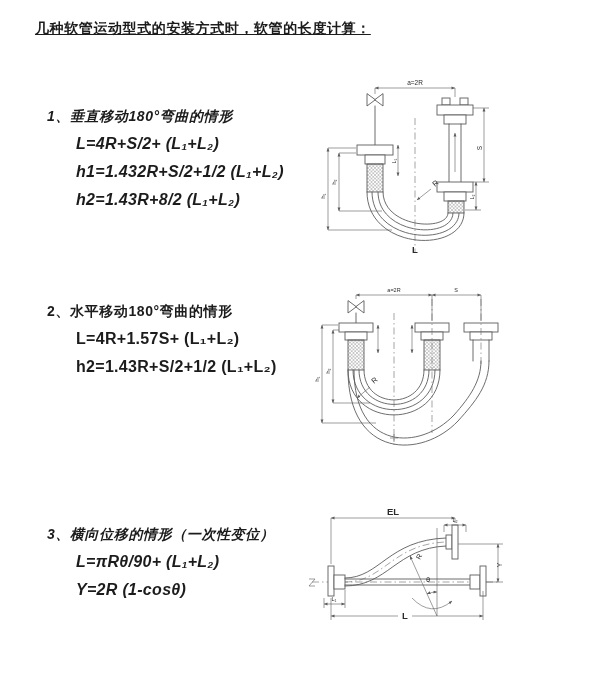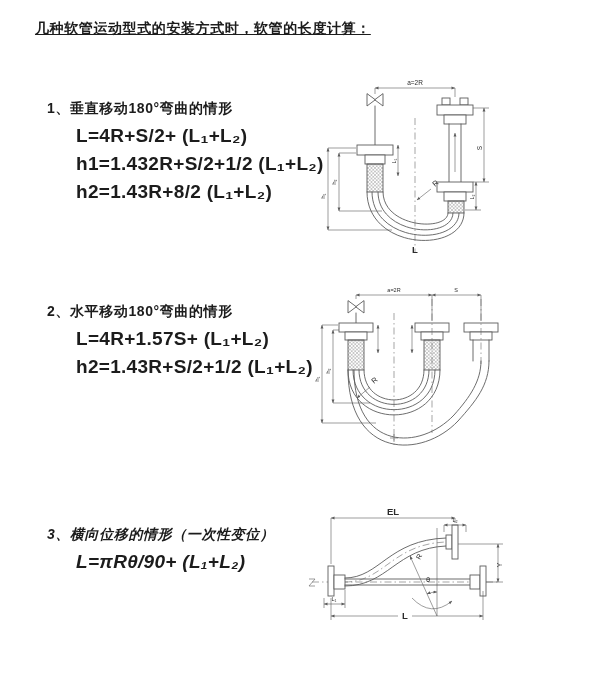--- a/index.html
+++ b/index.html
@@ -8,56 +8,57 @@
     font-family:"Liberation Sans","DejaVu Sans",sans-serif;color:#1c1c1c;
     overflow:hidden;border-right:1px solid #ececec;border-bottom:1px solid #e6e6e6;
   }
   .title{
     position:absolute;left:35px;top:20px;font-size:14px;font-weight:bold;
     letter-spacing:.6px;white-space:nowrap;text-decoration:underline;
   }
   .section{position:absolute;left:47px;}
   .sec-heading{font-size:14px;font-weight:bold;letter-spacing:.6px;margin-bottom:4px;white-space:nowrap;}
   .formula{
-    font-size:19px;font-weight:bold;padding-left:29px;line-height:28px;
+    font-size:16px;font-weight:bold;padding-left:29px;line-height:28px;
     letter-spacing:.3px;white-space:nowrap;
   }
   .diagram{position:absolute;}
   svg .ln{stroke:#5c5c5c;stroke-width:.9;fill:none;stroke-linecap:round;}
   svg .fl{stroke:#5c5c5c;stroke-width:.9;fill:#ffffff;}
   svg .dim{stroke:#5c5c5c;stroke-width:.6;fill:none;}
   svg .cl{stroke:#6a6a6a;stroke-width:.6;fill:none;stroke-dasharray:7 3 1.5 3;}
   svg .hz{fill:url(#hatchA);stroke:#5c5c5c;stroke-width:.9;}
   svg .hz2{fill:url(#hatchB);stroke:#5c5c5c;stroke-width:.9;}
   svg text{fill:#2c2c2c;font-family:"Liberation Sans","DejaVu Sans",sans-serif;}
   svg .dlb{font-size:6.5px;}
   svg .dls{font-size:5.5px;}
   svg .big{font-size:9.5px;font-weight:bold;}
 </style>
 </head>
 <body>
 
 <div class="title">几种软管运动型式的安装方式时，软管的长度计算：</div>
 
-<div class="section" style="top:100px;">
+<div class="section" style="top:108px;font-style:italic;">
   <div class="sec-heading">1、垂直移动180°弯曲的情形</div>
   <div class="formula">L=4R+S/2+ (L₁+L₂)</div>
   <div class="formula">h1=1.432R+S/2+1/2 (L₁+L₂)</div>
   <div class="formula">h2=1.43R+8/2 (L₁+L₂)</div>
 </div>
 
 <div class="section" style="top:303px;">
   <div class="sec-heading">2、水平移动180°弯曲的情形</div>
   <div class="formula">L=4R+1.57S+ (L₁+L₂)</div>
   <div class="formula">h2=1.43R+S/2+1/2 (L₁+L₂)</div>
 </div>
 
 <div class="section" style="top:526px;font-style:italic;">
   <div class="sec-heading">3、横向位移的情形（一次性变位）</div>
   <div class="formula">L=πRθ/90+ (L₁+L₂)</div>
+  <div class="formula">Y=2R (1-cosθ)</div>
 </div>
 
 <svg class="diagram" style="left:312px;top:70px;" width="280" height="195" viewBox="0 0 280 195">
   <defs>
     <pattern id="hatchA" patternUnits="userSpaceOnUse" width="3.5" height="3.5">
       <path d="M0,3.5 L3.5,0 M0,0 L3.5,3.5" stroke="#8b8b8b" stroke-width="0.45" fill="none"></path>
     </pattern>
     <marker id="ar1" viewBox="0 0 8 8" refX="7.2" refY="4" markerWidth="6.5" markerHeight="6.5" orient="auto-start-reverse">
       <path d="M0,1 L7.6,4 L0,7 z" fill="#5c5c5c"></path>
     </marker>

